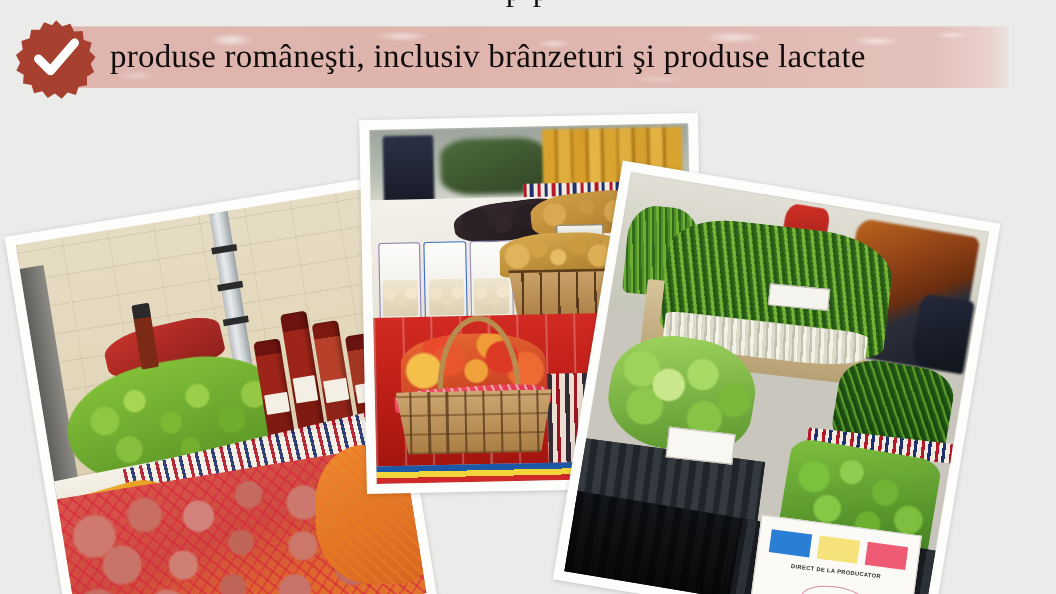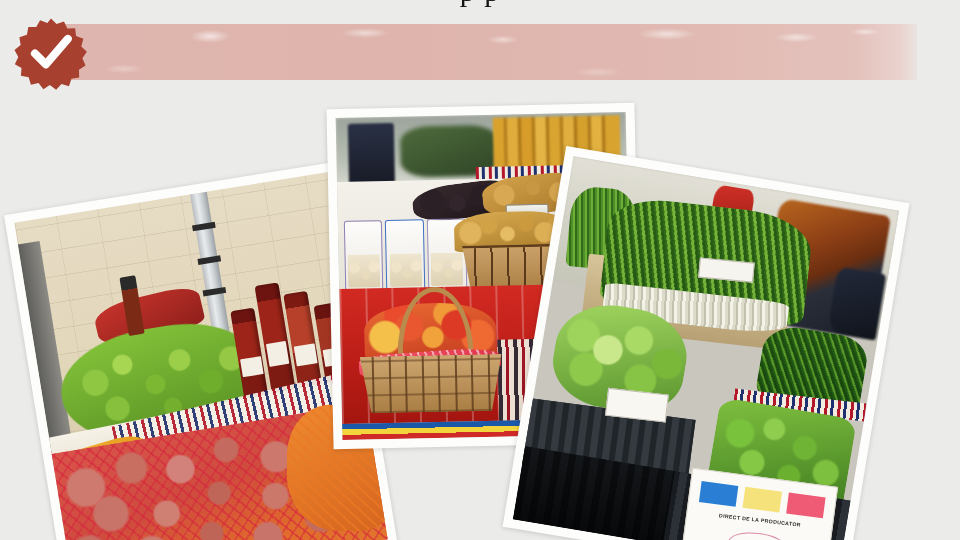--- a/index.html
+++ b/index.html
@@ -693,14 +693,15 @@
 
   <div class="banner"></div>
 
   <div class="badge">
     <svg viewBox="0 0 100 100" xmlns="http://www.w3.org/2000/svg" aria-hidden="true">
       <polygon points="50,2 57.6,9.5 67.8,6.2 72.3,15.9 83.1,15.4 84.3,26.1 94.3,29.9 91.5,40.3 99.1,47.6 93,56.4 97.3,66.3 88.3,72.2 88.6,83 78,84.7 74.6,94.9 64.4,91.8 57,99.6 48.4,93.2 39.6,98.9 32.9,90.5 22.5,92.8 19.4,82.5 8.8,80.6 9.6,69.9 0.5,64.6 5.2,54.9 0,45.2 8.4,38.4 6.7,27.8 17,24.3 19,13.7 29.8,13.7 35.1,4.4 45,8.3" fill="#a8402f"></polygon>
       <path d="M28 50 L43 65 L73 30" fill="none" stroke="#ffffff" stroke-width="11" stroke-linecap="round" stroke-linejoin="round"></path>
     </svg>
   </div>
 
+  <div class="banner-text">produse româneşti, inclusiv brânzeturi şi produse lactate</div>
 
 </div>
 
 </body></html>

